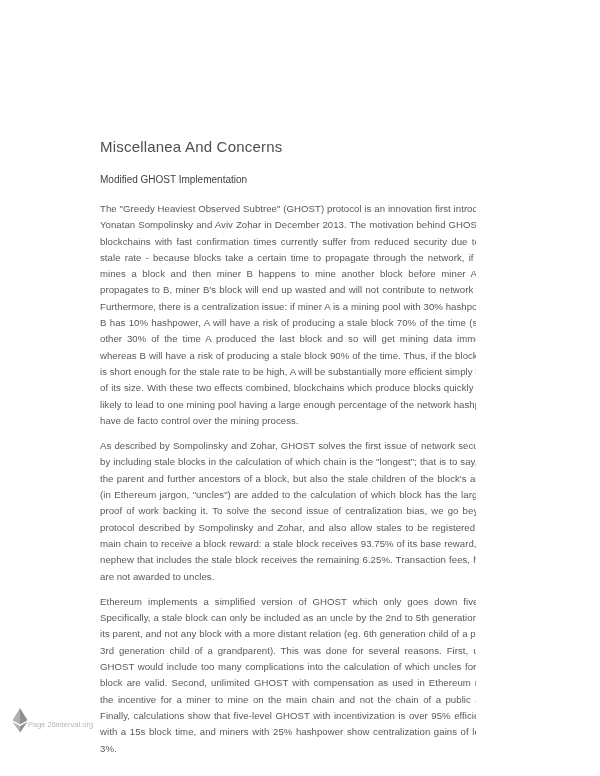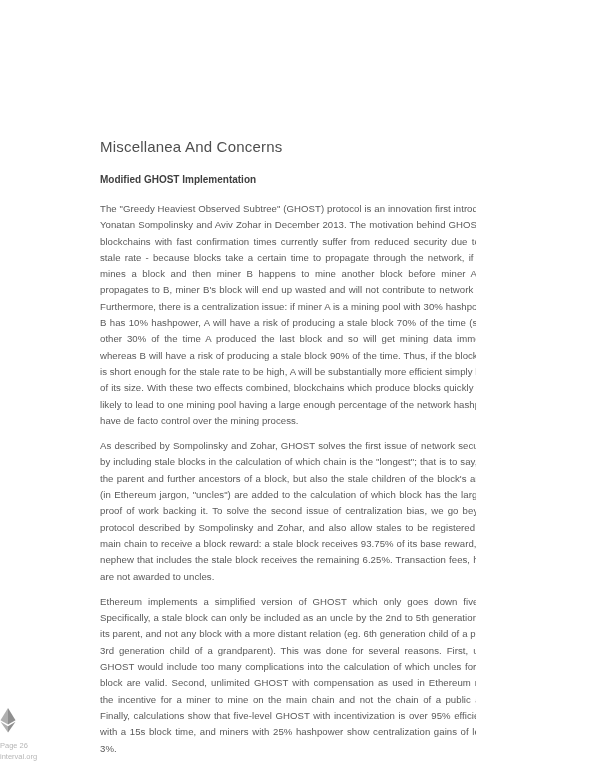--- a/index.html
+++ b/index.html
@@ -24,41 +24,40 @@
   .section-title {
     font-size: 15px;
     font-weight: 400;
     color: #4e4e4e;
     letter-spacing: 0.2px;
     margin: 0 0 17px 0;
     line-height: 18px;
   }
   .subsection-heading {
     font-size: 10px;
-    font-weight: 700;
+    font-weight: 400;
     color: #3f3f3f;
     margin: 0 0 15px 0;
     line-height: 13px;
   }
   .body-paragraph {
     font-size: 9.6px;
     line-height: 16.3px;
     color: #595959;
     text-align: justify;
     margin: 0 0 9px 0;
     letter-spacing: 0.05px;
   }
   .footer {
     position: absolute;
-    left: 0;
+    left: 12px;
     right: 0;
     top: 708px;
     display: flex;
-    flex-direction: column;
-    align-items: flex-start;
+    align-items: center;
   }
   .eth-logo {
     width: 16px;
     height: 25px;
     margin-bottom: 7px;
   }
   .footer-text {
     font-size: 7.5px;
     line-height: 11px;
     color: #b7b7b7;

